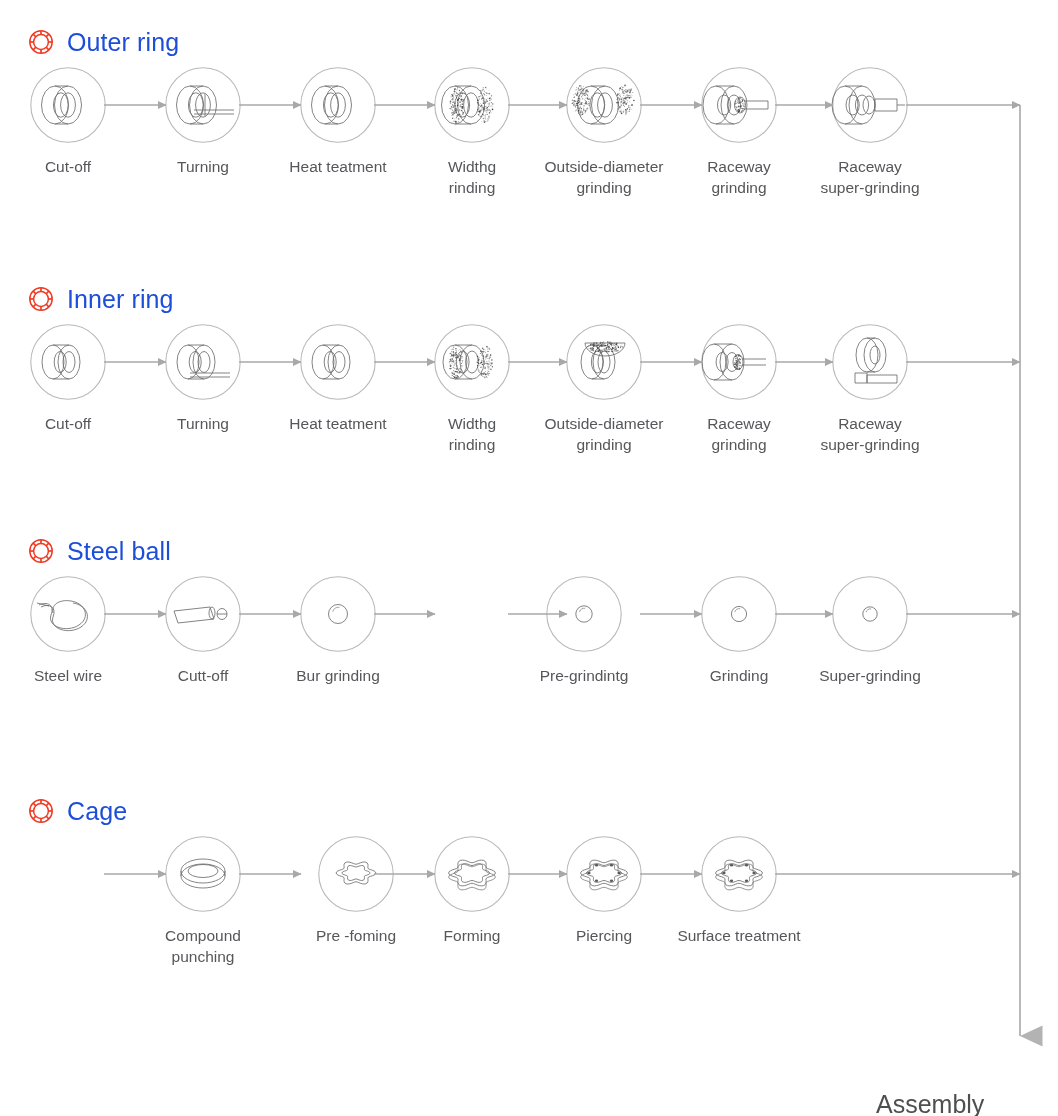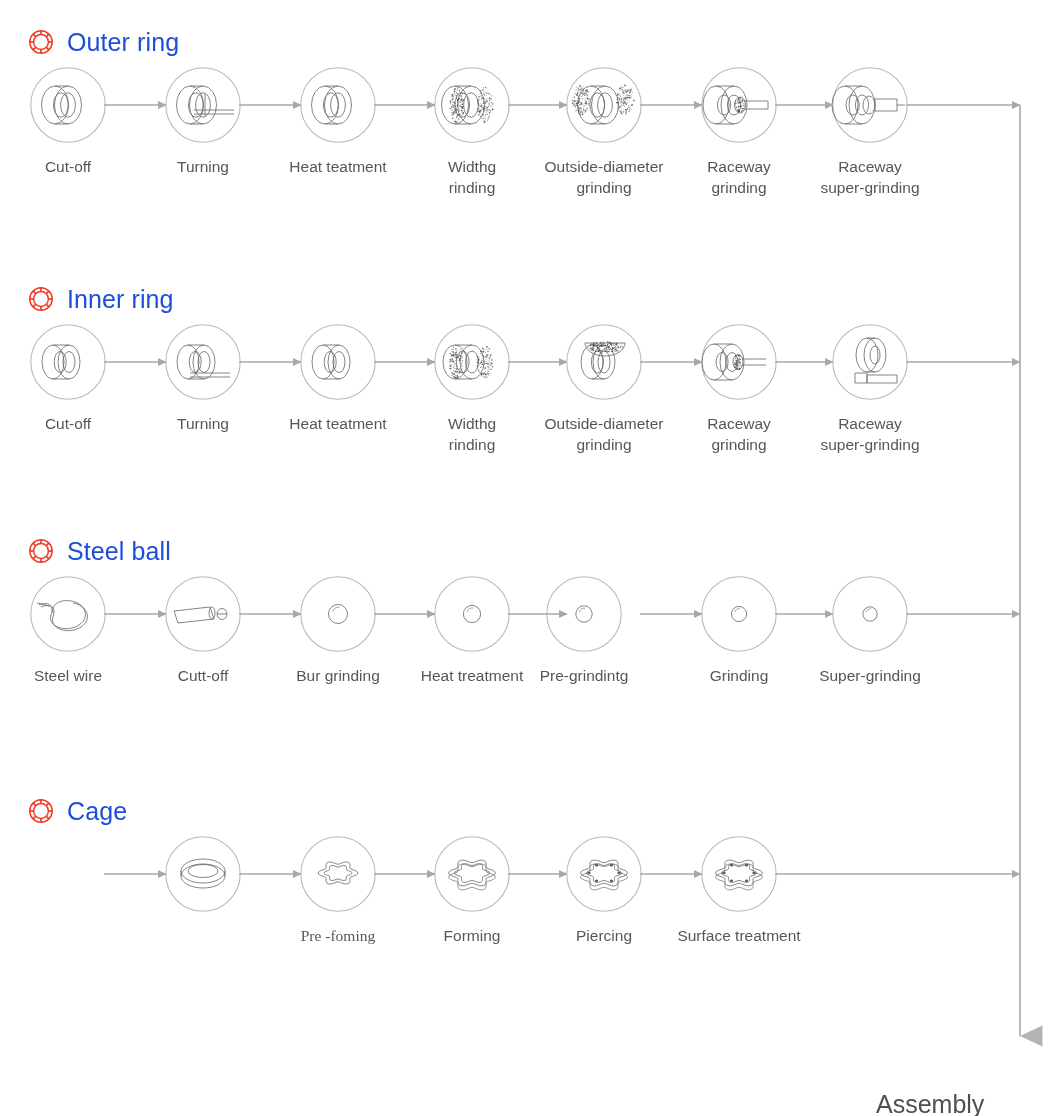--- a/index.html
+++ b/index.html
@@ -1709,32 +1709,20 @@
               <svg viewBox="0 0 78 78">
                 <circle cx="39" cy="39" r="37.2" fill="none" stroke="#b9b9b9" stroke-width="1.1"></circle>
                 <g fill="none" stroke="#6e6e6e" stroke-width="0.85" stroke-linejoin="round">
                   <circle cx="39" cy="39" r="9.5"></circle>
                   <path d="M33.775,36.625 a5.7,5.2250000000000005 0 0 1 6.6499999999999995,-4.275" fill="none" opacity="0.75"></path>
                 </g>
               </svg>
             </div>
             <div class="step-label">Bur grinding</div>
           </div>
-          <div class="step" style="left: 472px;">
-            <div class="node">
-              <svg viewBox="0 0 78 78">
-                <circle cx="39" cy="39" r="37.2" fill="none" stroke="#b9b9b9" stroke-width="1.1"></circle>
-                <g fill="none" stroke="#6e6e6e" stroke-width="0.85" stroke-linejoin="round">
-                  <circle cx="39" cy="39" r="8.6"></circle>
-                  <path d="M34.269999999999996,36.85 a5.159999999999999,4.73 0 0 1 6.02,-3.87" fill="none" opacity="0.75"></path>
-                </g>
-              </svg>
-            </div>
-            <div class="step-label">Heat treatment</div>
-          </div>
           <div class="step" style="left: 584px;">
             <div class="node">
               <svg viewBox="0 0 78 78">
                 <circle cx="39" cy="39" r="37.2" fill="none" stroke="#b9b9b9" stroke-width="1.1"></circle>
                 <g fill="none" stroke="#6e6e6e" stroke-width="0.85" stroke-linejoin="round">
                   <circle cx="39" cy="39" r="8.2"></circle>
                   <path d="M34.49,36.95 a4.919999999999999,4.51 0 0 1 5.739999999999999,-3.69" fill="none" opacity="0.75"></path>
                 </g>
               </svg>
             </div>
@@ -1791,22 +1779,24 @@
                 <circle cx="39" cy="39" r="37.2" fill="none" stroke="#b9b9b9" stroke-width="1.1"></circle>
                 <g fill="none" stroke="#6e6e6e" stroke-width="0.85" stroke-linejoin="round">
                   <ellipse cx="39" cy="36" rx="22" ry="12"></ellipse>
                   <ellipse cx="39" cy="36" rx="15" ry="6.5"></ellipse>
                   <ellipse cx="39" cy="41" rx="22" ry="12"></ellipse>
                   <line x1="17" y1="36" x2="17" y2="41"></line>
                   <line x1="61" y1="36" x2="61" y2="41"></line>
                 </g>
               </svg>
             </div>
-          </div>
-          <div class="step" style="left: 338px; font-family: Liberation Serif, serif;">
+            <div class="step-label">Compound
+punching</div>
+          </div>
+          <div class="step" style="left: 356px;">
             <div class="node">
               <svg viewBox="0 0 78 78">
                 <circle cx="39" cy="39" r="37.2" fill="none" stroke="#b9b9b9" stroke-width="1.1"></circle>
                 <g fill="none" stroke="#6e6e6e" stroke-width="0.85" stroke-linejoin="round">
                   <path d="M58.89,38.00L58.43,39.06L57.16,40.00L55.42,40.74L53.62,41.32L52.14,41.82L51.22,42.40L50.88,43.18L50.92,44.23L51.02,45.50L50.86,46.81L50.19,47.96L48.95,48.74L47.24,49.02L45.31,48.81L43.40,48.24L41.70,47.55L40.26,47.01L39.00,46.80L37.74,47.01L36.30,47.55L34.60,48.24L32.69,48.81L30.76,49.02L29.06,48.74L27.81,47.96L27.14,46.81L26.98,45.50L27.08,44.23L27.12,43.18L26.78,42.40L25.86,41.82L24.38,41.32L22.58,40.74L20.84,40.00L19.57,39.06L19.11,38.00L19.57,36.94L20.84,36.00L22.58,35.26L24.38,34.68L25.86,34.18L26.78,33.60L27.12,32.82L27.08,31.77L26.98,30.50L27.14,29.19L27.81,28.04L29.05,27.26L30.76,26.98L32.69,27.19L34.60,27.76L36.30,28.45L37.74,28.99L39.00,29.20L40.26,28.99L41.70,28.45L43.40,27.76L45.31,27.19L47.24,26.98L48.95,27.26L50.19,28.04L50.86,29.19L51.02,30.50L50.92,31.77L50.88,32.82L51.22,33.60L52.14,34.18L53.62,34.68L55.42,35.26L57.16,36.00L58.43,36.94L58.89,38.00Z" fill="none"></path>
                   <path d="M53.04,38.00L52.71,38.72L51.82,39.36L50.59,39.86L49.32,40.25L48.27,40.59L47.63,40.99L47.38,41.52L47.41,42.23L47.49,43.09L47.37,43.98L46.90,44.77L46.02,45.30L44.82,45.49L43.45,45.34L42.11,44.95L40.91,44.49L39.89,44.12L39.00,43.98L38.11,44.12L37.09,44.49L35.89,44.95L34.55,45.34L33.18,45.49L31.98,45.30L31.10,44.77L30.63,43.98L30.51,43.09L30.59,42.23L30.62,41.52L30.37,40.99L29.73,40.59L28.68,40.25L27.41,39.86L26.18,39.36L25.29,38.72L24.96,38.00L25.29,37.28L26.18,36.64L27.41,36.14L28.68,35.75L29.73,35.41L30.37,35.01L30.62,34.48L30.59,33.77L30.51,32.91L30.63,32.02L31.10,31.23L31.98,30.70L33.18,30.51L34.55,30.66L35.89,31.05L37.09,31.51L38.11,31.88L39.00,32.02L39.89,31.88L40.91,31.51L42.11,31.05L43.45,30.66L44.82,30.51L46.02,30.70L46.90,31.23L47.37,32.02L47.49,32.91L47.41,33.77L47.38,34.48L47.63,35.01L48.27,35.41L49.32,35.75L50.59,36.14L51.82,36.64L52.71,37.28L53.04,38.00Z" fill="none"></path>
                 </g>
               </svg>
             </div>
             <div class="step-label">Pre -foming</div>

